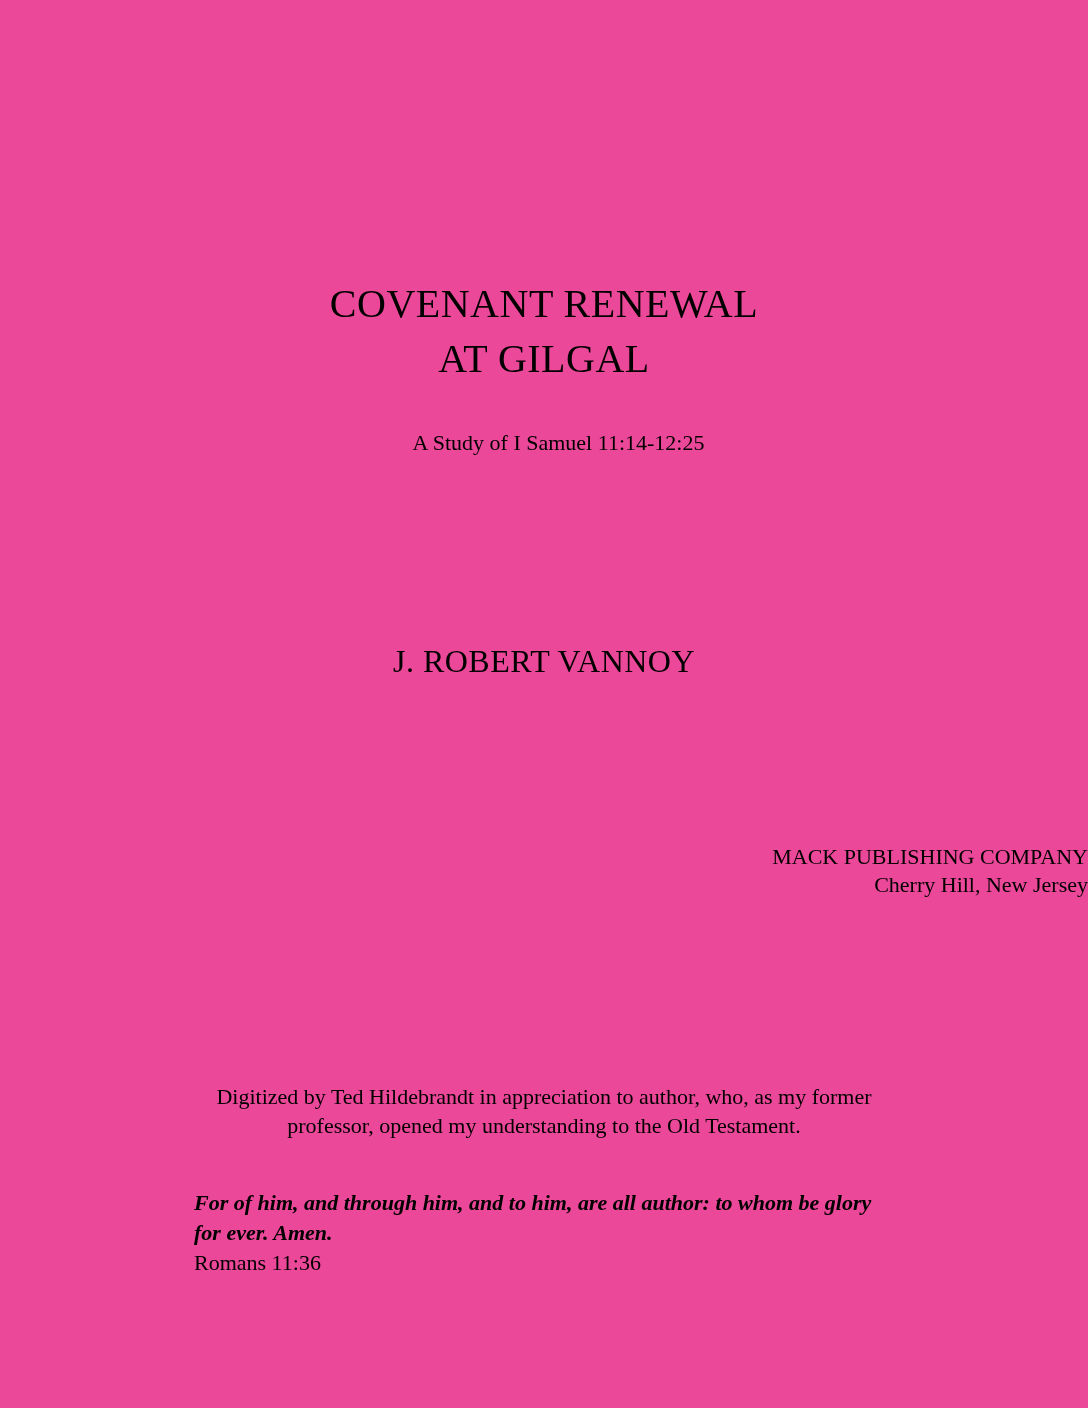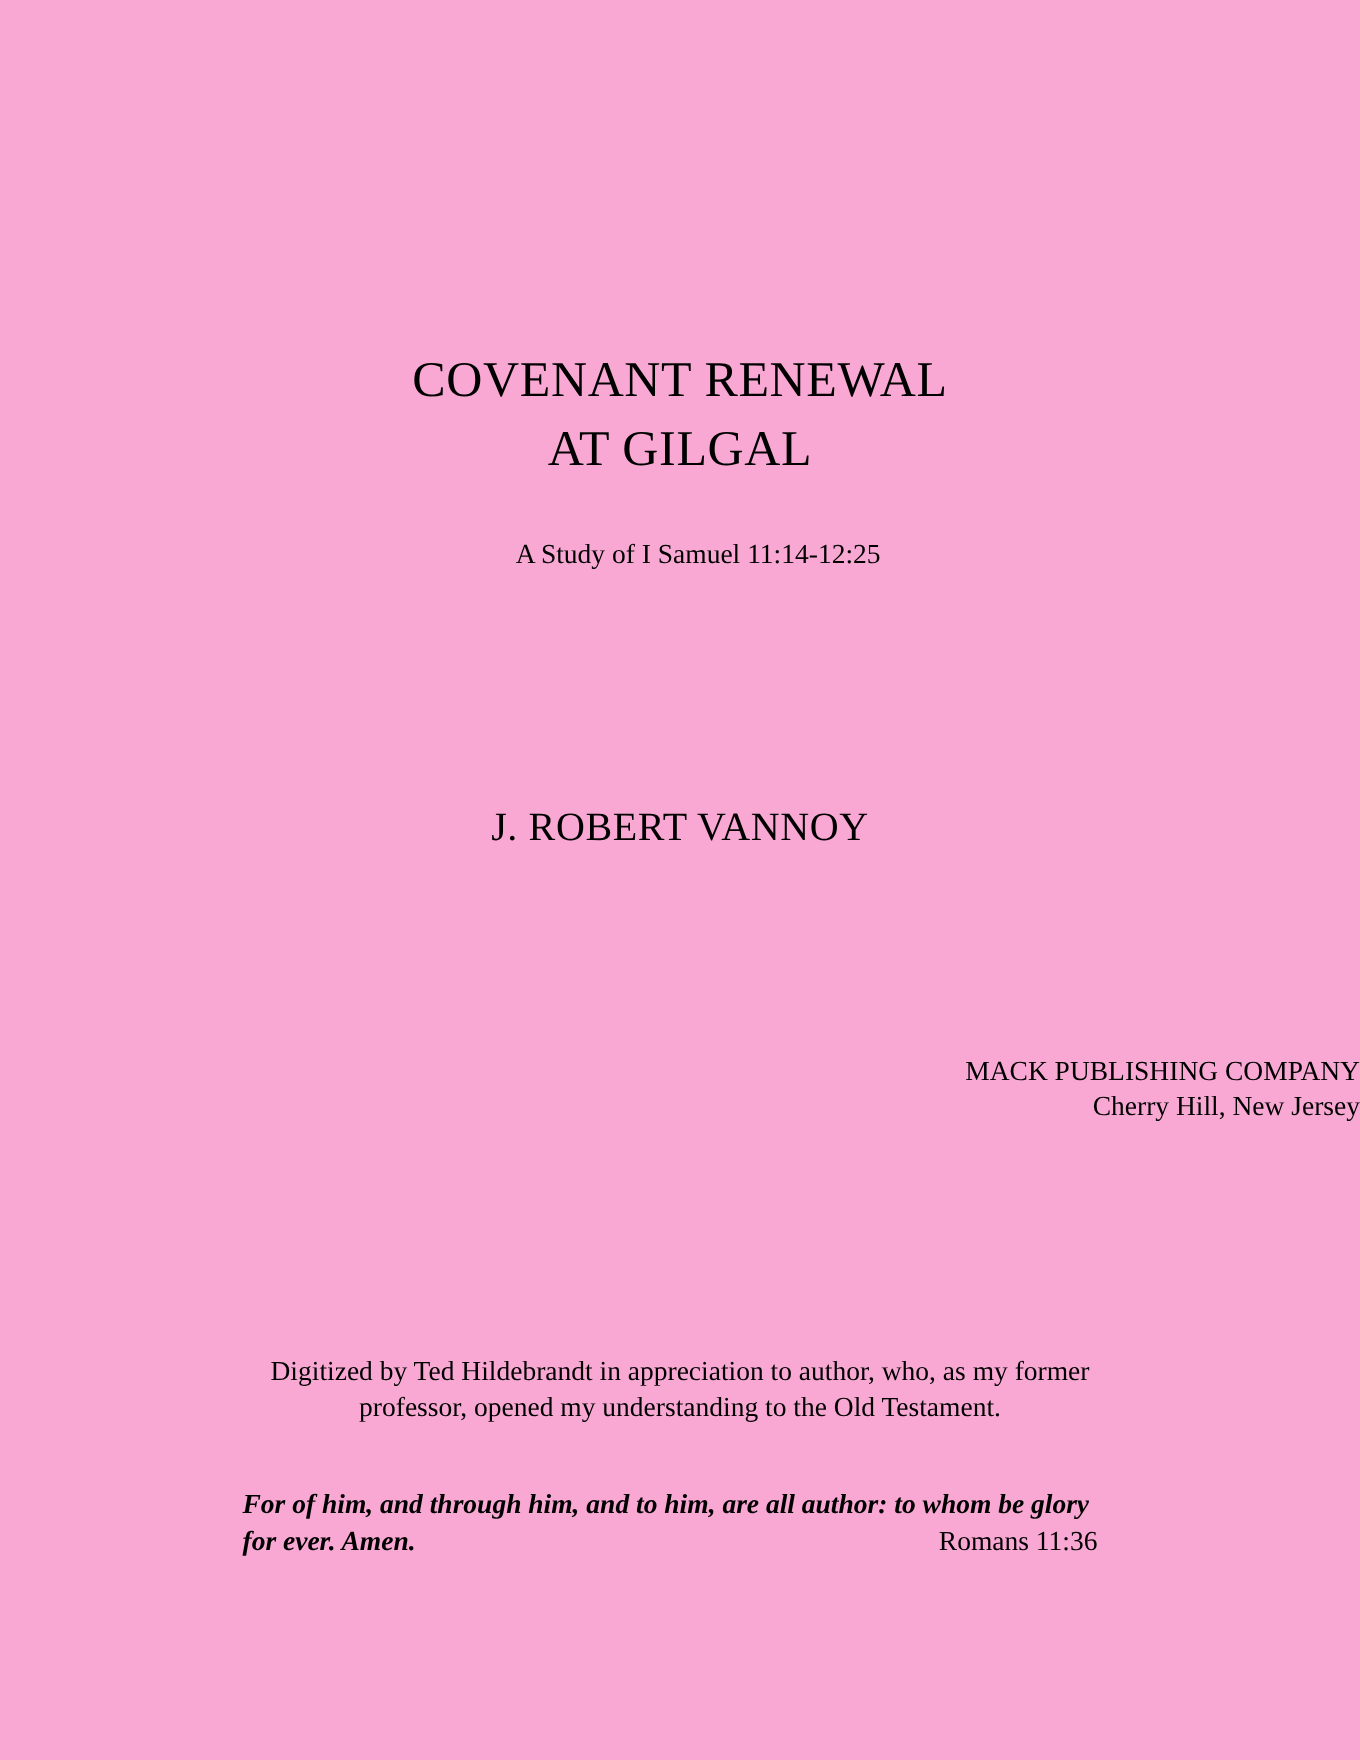--- a/index.html
+++ b/index.html
@@ -6,21 +6,21 @@
   html, body {
     background: #ffffff;
     font-family: "Liberation Serif", "DejaVu Serif", serif;
     color: #000000;
   }
   .page {
     position: relative;
     width: 1088px;
     height: 1408px;
     margin: 0 auto;
-    background: #f9a8d4;
+    background: #ec4899;
     overflow: hidden;
   }
   .title-block {
     position: absolute;
     top: 276px;
     left: 0;
     width: 100%;
     text-align: center;
     font-size: 40px;
     line-height: 55px;
@@ -72,30 +72,30 @@
   }
   .quote-line1 {
     font-style: italic;
     font-weight: bold;
     text-align: left;
   }
   .quote-line2-row {
     display: flex;
     justify-content: space-between;
     align-items: baseline;
+    flex-direction: column;
   }
   .quote-line2 {
     font-style: italic;
     font-weight: bold;
   }
   .quote-ref {
     font-style: normal;
     font-weight: normal;
     padding-right: 8px;
-    margin-left: 40px;
   }
 </style>
 </head>
 <body>
 
 <div class="page">
 
   <div class="title-block">
     <div>COVENANT RENEWAL</div>
     <div>AT GILGAL</div>

